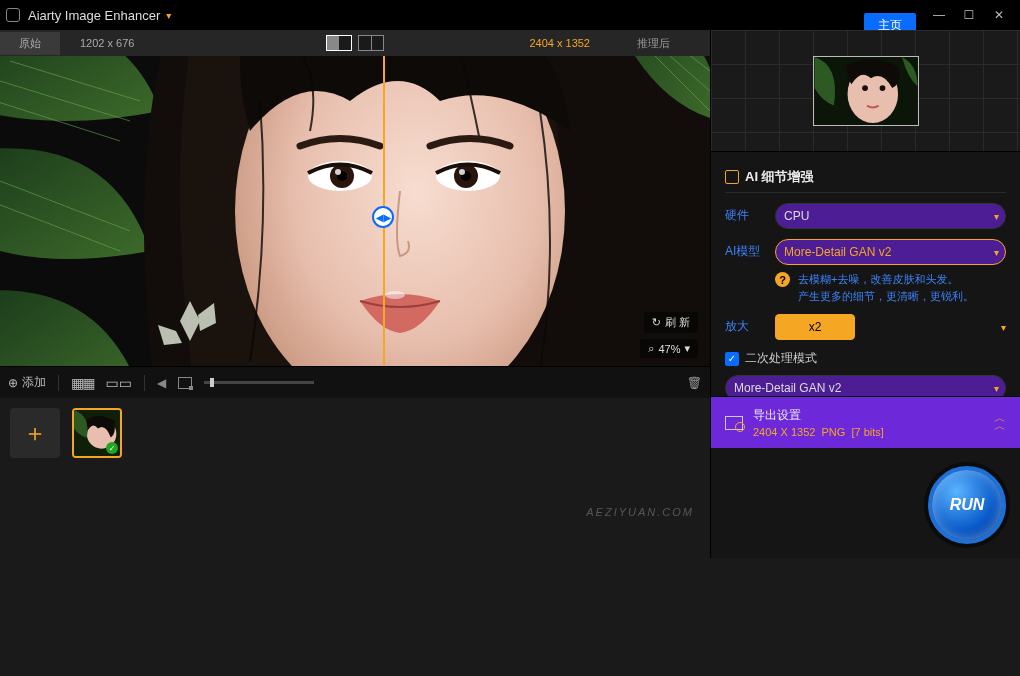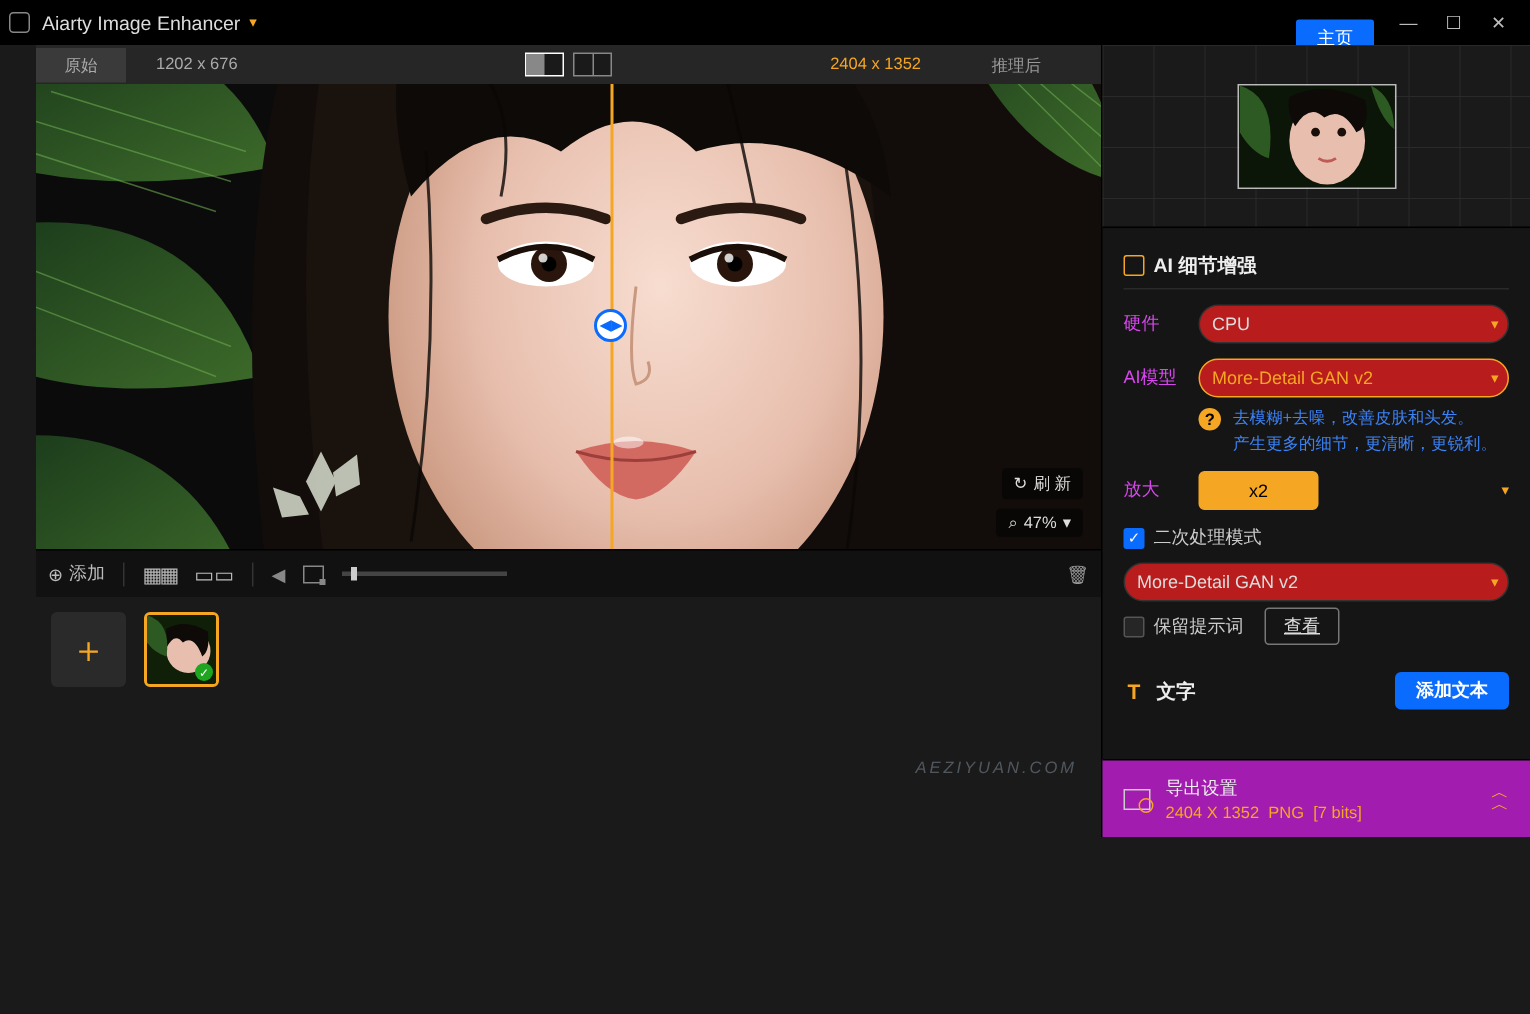--- a/index.html
+++ b/index.html
@@ -8,21 +8,21 @@
 
 .titlebar { height: 30px; background: #000; display: flex; align-items: center; padding: 0 6px; }
 .titlebar .logo { width: 14px; height: 14px; border: 1.5px solid #888; border-radius: 3px; position: relative; margin-right: 8px; }
 .app-title { color: #ddd; font-size: 13px; margin-right: 6px; }
 .chev-down { color: #f5a623; font-size: 10px; }
 .titlebar .spacer { flex: 1; }
 .home-btn { background: #0a6cff; color: #fff; padding: 4px 14px; font-size: 12px; border-radius: 2px; margin-right: 8px; cursor: pointer; margin-top: 21px; }
 .win-btn { width: 30px; text-align: center; color: #bbb; font-size: 12px; cursor: pointer; }
 
 
-.main { display: flex; height: 528px; margin-left: 24px; }
+.main { display: flex; height: 528px; }
 .left { width: 710px; display: flex; flex-direction: column; background: #1e1e1e; }
 .right { flex: 1; background: #151515; display: flex; flex-direction: column; border-left: 1px solid #000; }
 
 
 .preview-hdr { height: 26px; background: #262626; display: flex; align-items: center; font-size: 11px; color: #aaa; position: relative; }
 .hdr-orig { width: 60px; text-align: center; background: #3a3a3a; padding: 4px 0; margin-right: 20px; }
 .hdr-dim { width: 120px; }
 .view-toggles { position:absolute; left: 50%; transform: translateX(-50%); display: flex; gap: 6px; }
 .vt { width: 26px; height: 16px; border: 1px solid #888; background: #1a1a1a; cursor: pointer; position: relative; }
 .vt.active { border-color: #fff; }
@@ -66,23 +66,23 @@
   background-image: linear-gradient(#2a2a2a 1px, transparent 1px), linear-gradient(90deg, #2a2a2a 1px, transparent 1px);
   background-size: 34px 34px; }
 .r-thumb { width:106px; height:70px; border:1px solid #bbb; overflow:hidden; }
 .r-thumb svg { width:100%; height:100%; }
 
 .r-body { flex:1; overflow-y:auto; padding: 10px 14px; }
 .sect-title { display:flex; align-items:center; gap:6px; font-weight:bold; color:#eee; padding: 6px 0; border-bottom:1px solid #2a2a2a; margin-bottom:10px; font-size:13px; }
 .sect-icon { width:14px; height:14px; border:1.5px solid #f5a623; border-radius:2px; display:inline-block; }
 
 .form-row { display:flex; align-items:flex-start; gap:10px; margin-bottom:10px; font-size:12px; }
-.form-label { width:40px; color:#d946ef; padding-top:4px; }
+.form-label { width:40px; color:#3b82f6; padding-top:4px; }
 .form-control { flex:1; }
-.select { background:#b91c1c; border:1px solid #333; border-radius:13px; height:26px; display:flex; align-items:center; padding:0 8px; cursor:pointer; position:relative; color:#ddd; }
+.select { background:#4c1d95; border:1px solid #333; border-radius:13px; height:26px; display:flex; align-items:center; padding:0 8px; cursor:pointer; position:relative; color:#ddd; }
 .select.gold { border-color:#f5a623; color:#f5a623; }
 .select.gold.pill { background:#f5a623; color:#000; width:80px; justify-content:center; border-radius:4px; }
 .select-row { display:flex; align-items:center; gap:8px; }
 .select-chev { position:absolute; right:6px; color:#f5a623; font-size:10px; }
 .select-row .select-chev-out { color:#f5a623; font-size:10px; margin-left:auto; cursor:pointer; }
 
 .help-ico { width:15px; height:15px; border-radius:50%; background:#f5a623; color:#000; font-size:11px; font-weight:bold; display:flex; align-items:center; justify-content:center; flex-shrink:0; margin-top:1px; }
 .model-desc { color:#3b82f6; font-size:11px; line-height:1.5; }
 
 .chk-row { display:flex; align-items:center; gap:6px; margin: 4px 0 8px; cursor:pointer; }
@@ -91,21 +91,21 @@
 
 .btn-outline { border:1px solid #777; padding:3px 12px; border-radius:3px; cursor:pointer; color:#ddd; }
 .btn-blue { background:#0a6cff; color:#fff; padding:4px 14px; border-radius:4px; cursor:pointer; font-size:12px; }
 
 .sect-simple { display:flex; align-items:center; gap:8px; padding:8px 0; border-bottom:1px solid #2a2a2a; margin-bottom:8px; color:#eee; font-weight:bold; font-size:13px; }
 .doc-icon { width:12px; height:14px; border:1.5px solid #f5a623; border-radius:1px; position:relative; }
 .doc-icon::after{content:"";position:absolute;top:-1px;right:-1px;width:4px;height:4px;background:#151515;border-left:1.5px solid #f5a623;border-bottom:1.5px solid #f5a623;}
 .t-icon { color:#f5a623; font-weight:bold; font-size:14px; width:14px; text-align:center; }
 
 
-.export-bar { background:#a21caf; padding:10px 14px; display:flex; align-items:center; gap:10px; cursor:pointer; border-top:1px solid #000; }
+.export-bar { background:#6d28d9; padding:10px 14px; display:flex; align-items:center; gap:10px; cursor:pointer; border-top:1px solid #000; }
 .exp-icon { width:18px; height:14px; border:1.5px solid #ccc; position:relative; }
 .exp-icon::after{content:"";position:absolute;right:-3px;bottom:-3px;width:8px;height:8px;border-radius:50%;border:1.5px solid #f5a623;}
 .exp-text { flex:1; }
 .exp-title { color:#eee; font-size:12px; margin-bottom:2px; }
 .exp-sub { color:#f5a623; font-size:11px; }
 .exp-chevs { color:#f5a623; font-size:12px; line-height:.6; }
 
 
 .run-area { height:110px; position:relative; background:#151515; }
 .run-btn { position:absolute; right:14px; bottom:14px; width:78px; height:78px; border-radius:50%;
@@ -339,14 +339,17 @@
       <div class="exp-icon"></div>
       <div class="exp-text">
         <div class="exp-title">导出设置</div>
         <div class="exp-sub">
           <span>2404 X 1352</span>&nbsp;&nbsp;<span>PNG</span>&nbsp;&nbsp;<span>[7 bits]</span>
         </div>
       </div>
       <div class="exp-chevs">︿<br>︿</div>
     </div>
 
+    <div class="run-area">
+      <div class="run-btn">RUN</div>
+    </div>
   </div>
 </div>
 
 </body></html>

